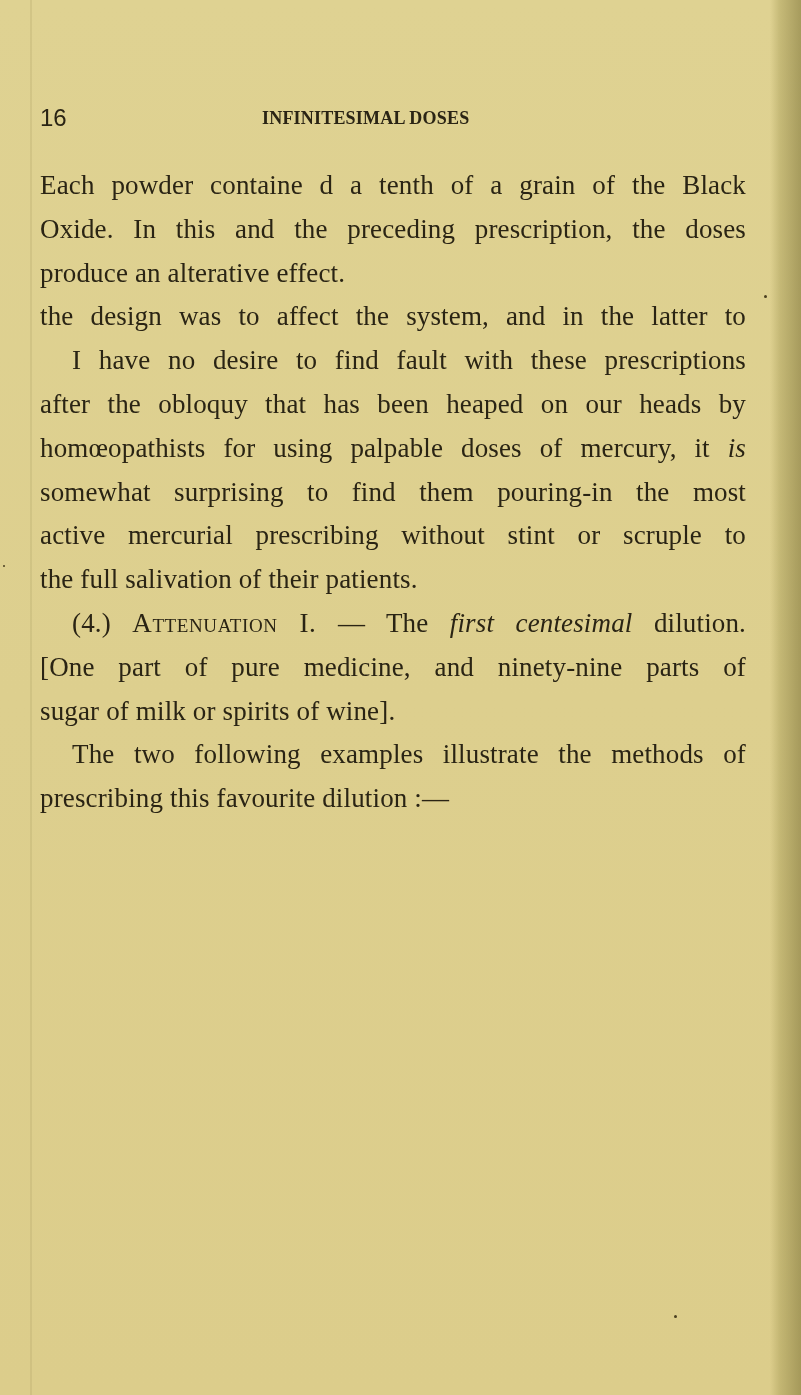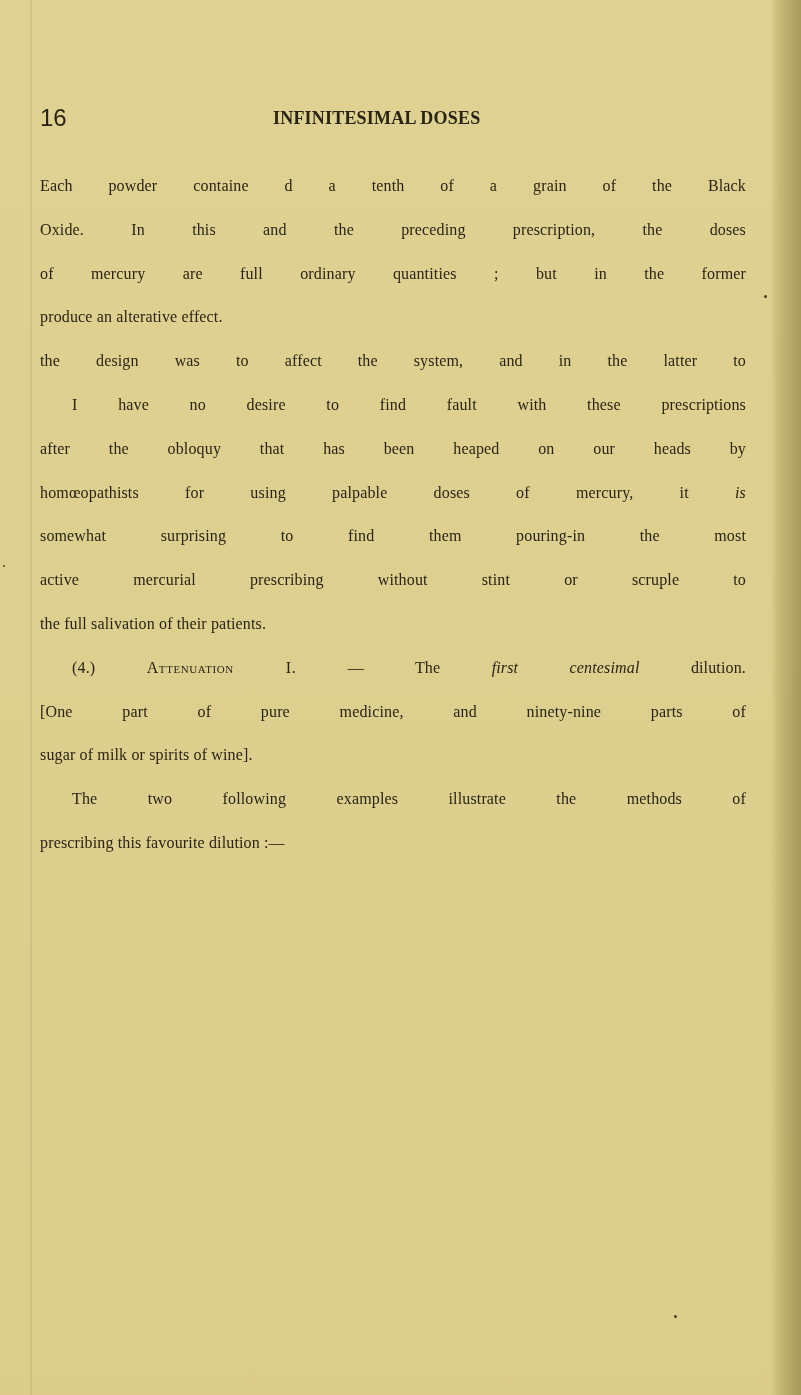--- a/index.html
+++ b/index.html
@@ -48,28 +48,27 @@
       letter-spacing: 0px;
     }
     .running-title {
       position: absolute;
       left: 222px;
       top: 4px;
       font-size: 18px;
       font-weight: bold;
       letter-spacing: 0.2px;
       font-family: "Liberation Serif", serif;
-      margin-left: 11px;
     }
     .body-text {
       position: absolute;
       top: 164px;
       left: 40px;
       width: 706px;
-      font-size: 16px;
+      font-size: 27px;
       line-height: 43.8px;
       font-family: "Liberation Serif", serif;
       text-align: justify;
       letter-spacing: 0.15px;
     }
     .line {
       display: block;
       text-align: justify;
       text-align-last: justify;
       height: 43.8px;
@@ -102,21 +101,20 @@
   <div class="running-head">
     <span class="page-number">16</span>
     <span class="running-title">INFINITESIMAL DOSES</span>
   </div>
 
   <div class="body-text">
 
     <div>
       <span class="line">Each powder containe d a tenth of a grain of the Black</span>
       <span class="line">Oxide. In this and the preceding prescription, the doses</span>
-      <span class="line">of mercury are full ordinary quantities ; but in the former</span>
       <span class="line last">produce an alterative effect.</span>
       <span class="line">the design was to affect the system, and in the latter to</span>
     </div>
 
     <div>
       <span class="line ind">I have no desire to find fault with these prescriptions</span>
       <span class="line">after the obloquy that has been heaped on our heads by</span>
       <span class="line"><span>homœopathists for using palpable doses of mercury, it </span><span class="ital">is</span></span>
       <span class="line">somewhat surprising to find them pouring-in the most</span>
       <span class="line">active mercurial prescribing without stint or scruple to</span>

